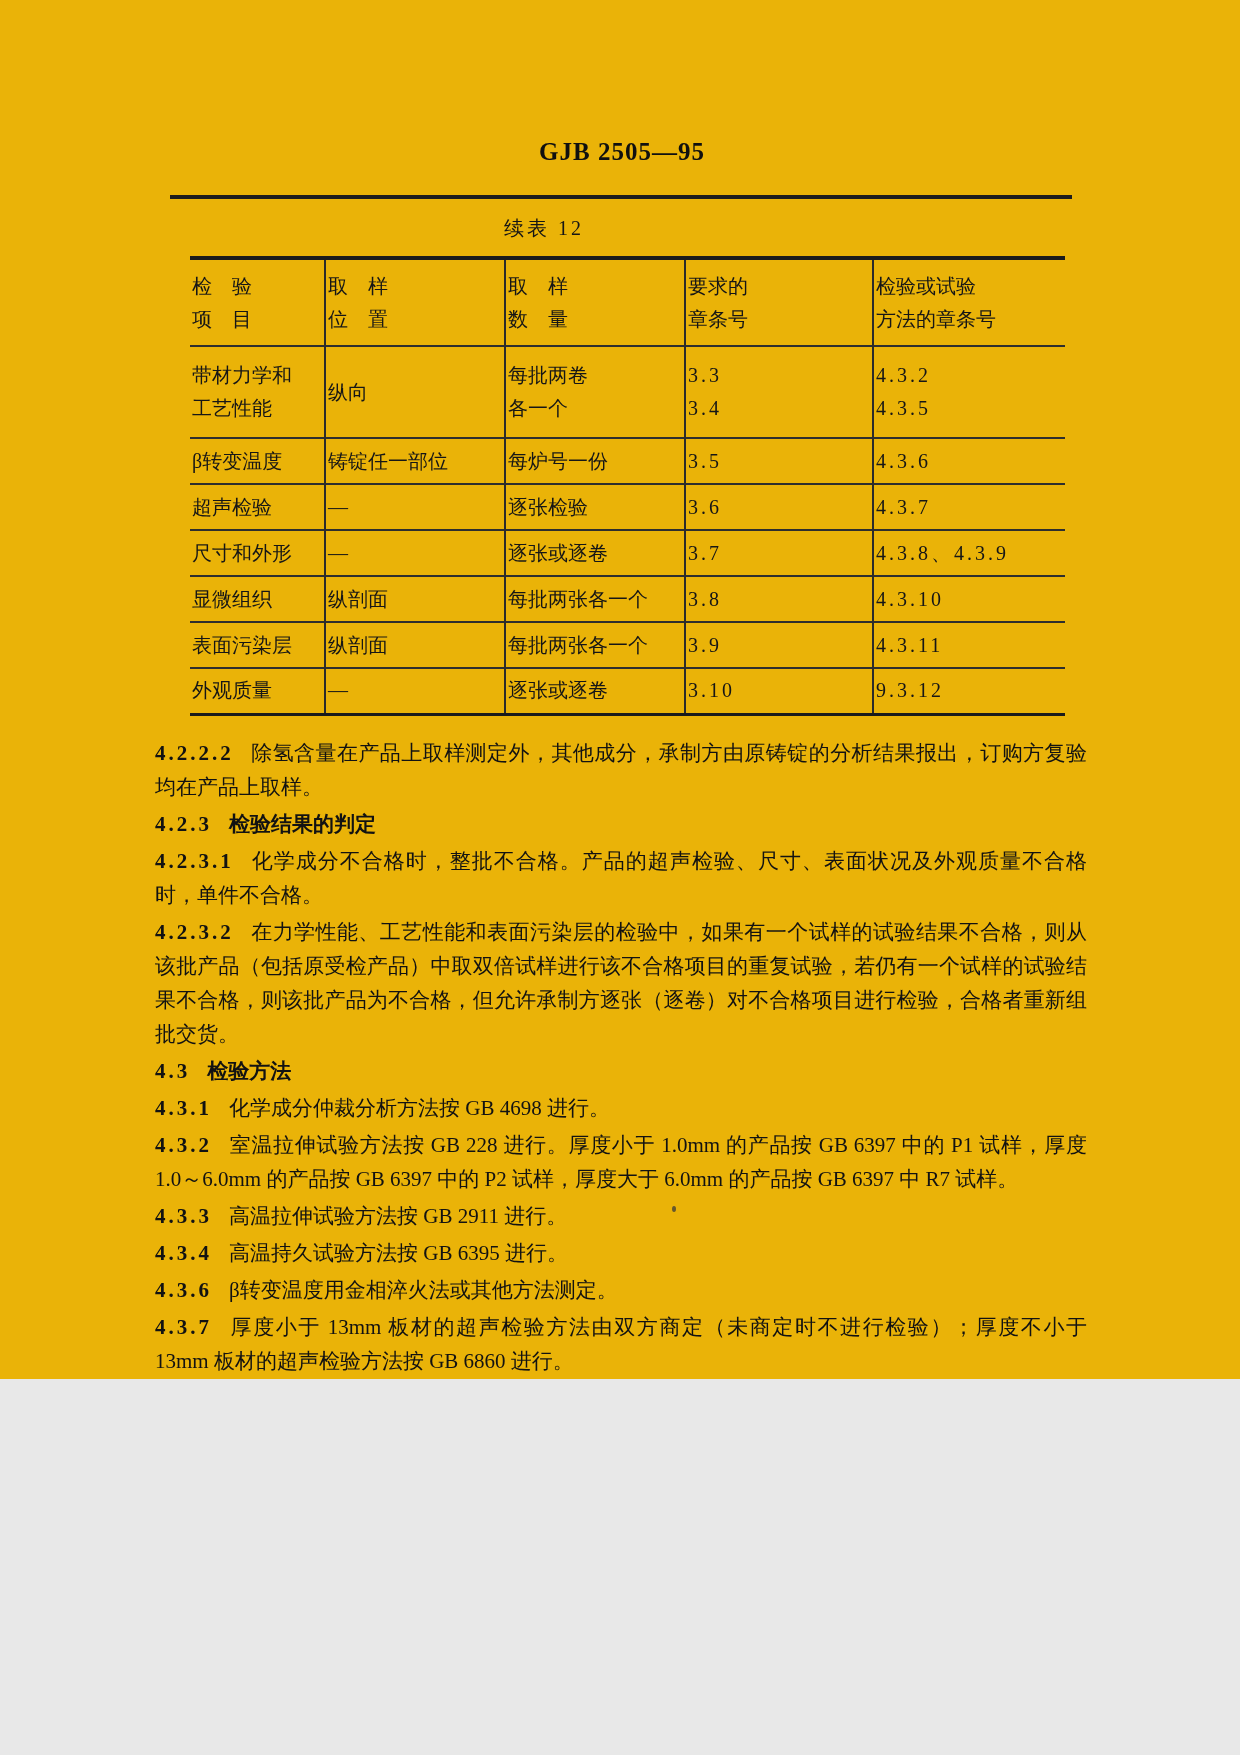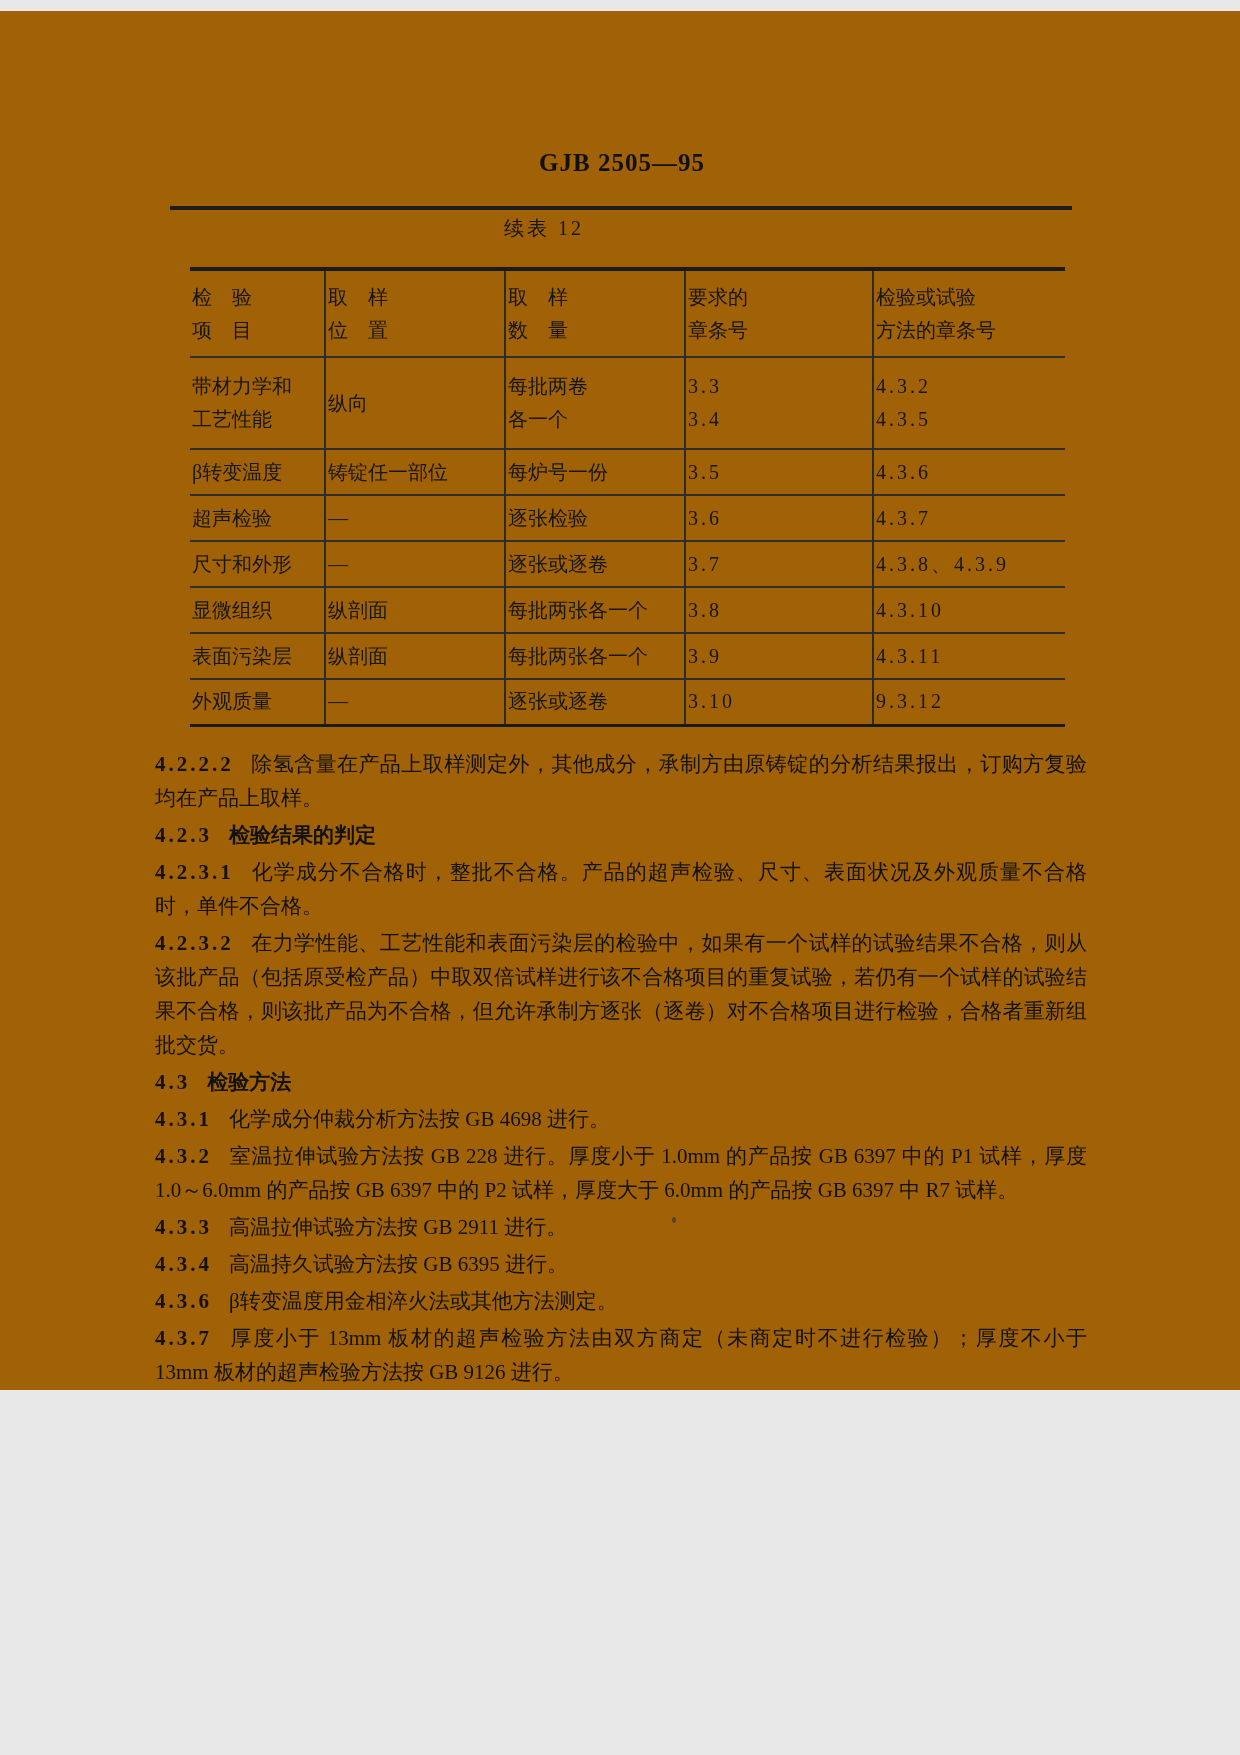--- a/index.html
+++ b/index.html
@@ -1,36 +1,36 @@
 <!DOCTYPE html>
 <html lang="zh"><head>
 <meta charset="utf-8">
 <style>
   * { margin:0; padding:0; box-sizing:border-box; }
   body { background:#e8e8e8; }
   .page {
     position:relative;
     width:1240px; height:1379px;
-    margin:11px auto;
-    background:#a16207;
+    margin:0 auto;
+    background:#eab308;
     color:#141414;
     font-family:"Liberation Serif","DejaVu Serif",serif;
     overflow:hidden;
   }
   .doc-code {
     position:absolute; top:138px; left:172px; width:900px;
     text-align:center; font-size:25px; font-weight:bold; letter-spacing:1px;
     color:#101010;
   }
   .top-rule {
     position:absolute; top:195px; left:170px; width:902px; height:4px;
     background:#1d1d1d;
   }
   .table-caption {
-    position:absolute; top:204px; left:504px;
+    position:absolute; top:215px; left:504px;
     font-size:20px; letter-spacing:3px; color:#151515;
   }
   table.gjb-table {
     position:absolute; top:256px; left:190px; width:875px;
     border-collapse:collapse; table-layout:fixed;
     font-size:20px; color:#161616;
     border-top:4px solid #1b1b1b;
     border-bottom:3px solid #1b1b1b;
   }
   .gjb-table td {
@@ -236,19 +236,19 @@
     <p><span class="cnum">4.2.2.2</span><span>除氢含量在产品上取样测定外，其他成分，承制方由原铸锭的分析结果报出，订购方复验均在产品上取样。</span></p>
     <p class="heading"><span class="cnum">4.2.3</span><span>检验结果的判定</span></p>
     <p><span class="cnum">4.2.3.1</span><span>化学成分不合格时，整批不合格。产品的超声检验、尺寸、表面状况及外观质量不合格时，单件不合格。</span></p>
     <p><span class="cnum">4.2.3.2</span><span>在力学性能、工艺性能和表面污染层的检验中，如果有一个试样的试验结果不合格，则从该批产品（包括原受检产品）中取双倍试样进行该不合格项目的重复试验，若仍有一个试样的试验结果不合格，则该批产品为不合格，但允许承制方逐张（逐卷）对不合格项目进行检验，合格者重新组批交货。</span></p>
     <p class="heading"><span class="cnum">4.3</span><span>检验方法</span></p>
     <p><span class="cnum">4.3.1</span><span>化学成分仲裁分析方法按 GB 4698 进行。</span></p>
     <p><span class="cnum">4.3.2</span><span>室温拉伸试验方法按 GB 228 进行。厚度小于 1.0mm 的产品按 GB 6397 中的 P1 试样，厚度 1.0～6.0mm 的产品按 GB 6397 中的 P2 试样，厚度大于 6.0mm 的产品按 GB 6397 中 R7 试样。</span></p>
     <p><span class="cnum">4.3.3</span><span>高温拉伸试验方法按 GB 2911 进行。</span></p>
     <p><span class="cnum">4.3.4</span><span>高温持久试验方法按 GB 6395 进行。</span></p>
     <p><span class="cnum">4.3.6</span><span>β转变温度用金相淬火法或其他方法测定。</span></p>
-    <p><span class="cnum">4.3.7</span><span>厚度小于 13mm 板材的超声检验方法由双方商定（未商定时不进行检验）；厚度不小于 13mm 板材的超声检验方法按 GB 9126 进行。</span></p>
+    <p><span class="cnum">4.3.7</span><span>厚度小于 13mm 板材的超声检验方法由双方商定（未商定时不进行检验）；厚度不小于 13mm 板材的超声检验方法按 GB 6860 进行。</span></p>
     <p class="page-num">10</p>
   </div>
 
   <div class="scan-speck"></div>
 
 </div>
 
 </body></html>

